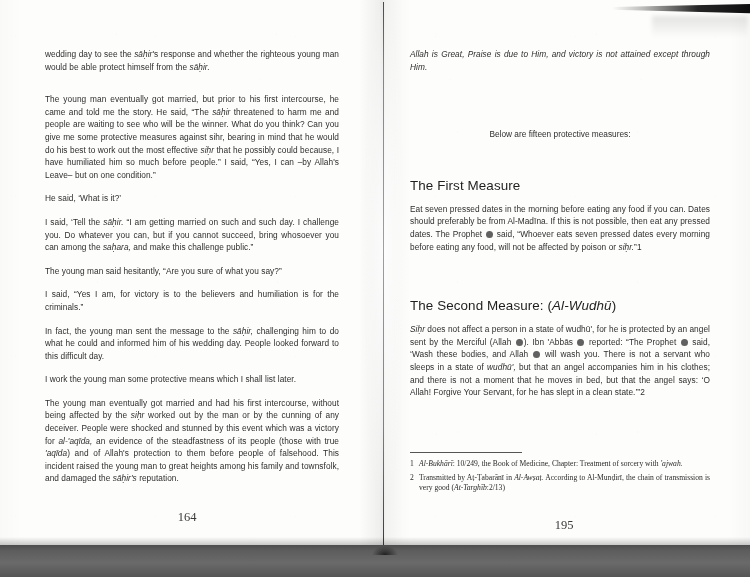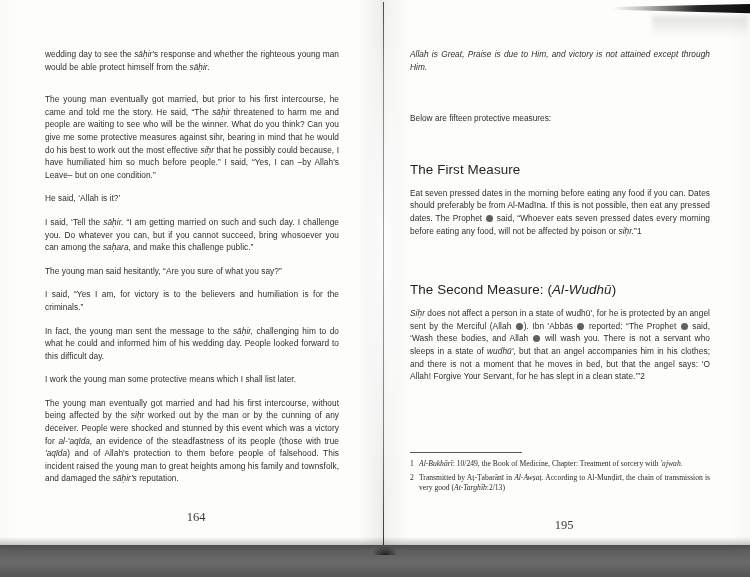--- a/index.html
+++ b/index.html
@@ -150,24 +150,24 @@
     height: 7px;
     border-radius: 50%;
     background: #3a3a3a;
     vertical-align: -1px;
     margin: 0 1px;
     opacity: .8;
   }
 
   
   p.centered {
-    margin: 0 0 11px 0;
+    margin: 16px 0 11px 0;
     font-size: 8.3px;
     line-height: 12.6px;
-    text-align: left;
+    text-align: center;
     color: #2e2e2e;
   }
 
   
   h2.measure {
     margin: 0 0 9px 0;
     font-size: 13.4px;
     font-weight: 400;
     line-height: 16px;
     color: #1f1f1f;
@@ -210,21 +210,21 @@
 
   
   .folio {
     position: absolute;
     font-family: "Liberation Serif", serif;
     font-size: 12.5px;
     color: #3a3a3a;
     text-align: center;
     width: 60px;
   }
-  .folio.left-folio  { left: 166px; top: 510px; }
+  .folio.left-folio  { left: 157px; top: 510px; }
   .folio.right-folio { left: 534px; top: 518px; }
 
   
   .speckle {
     position: absolute;
     inset: 0;
     pointer-events: none;
     opacity: .22;
     background-image:
       radial-gradient(circle at 11% 23%, rgba(0,0,0,.10) 0 .6px, transparent .7px),
@@ -252,21 +252,21 @@
   <div class="spine-flare"></div>
   <div class="spine-line"></div>
 
   <div class="edge-wedge"></div>
   <div class="edge-wedge-soft"></div>
 
   <div class="col left-col">
     <div id="left-paragraphs">
         <p class="body gap-lg"><span>wedding day to see the </span><em class="it">sāḥir</em><span>'s response and whether the righteous young man would be able protect himself from the </span><em class="it">sāḥir.</em></p>
         <p class="body"><span>The young man eventually got married, but prior to his first intercourse, he came and told me the story.  He said, “The </span><em class="it">sāḥir</em><span> threatened to harm me and people are waiting to see who will be the winner.  What do you think?  Can you give me some protective measures against sihr, bearing in mind that he would do his best to work out the most effective </span><em class="it">siḥr</em><span> that he possibly could because, I have humiliated him so much before people.”  I said, “Yes, I can –by Allah's Leave– but on one condition.”</span></p>
-        <p class="body"><span>He said, ‘Allah is it?’</span></p>
+        <p class="body"><span>He said, ‘What is it?’</span></p>
         <p class="body"><span>I said, ‘Tell the </span><em class="it">sāḥir.</em><span> “I am getting married on such and such day.  I challenge you.  Do whatever you can, but if you cannot succeed, bring whosoever you can among the </span><em class="it">saḥara,</em><span> and make this challenge public.”</span></p>
         <p class="body"><span>The young man said hesitantly, “Are you sure of what you say?”</span></p>
         <p class="body"><span>I said, “Yes I am, for victory is to the believers and humiliation is for the criminals.”</span></p>
         <p class="body"><span>In fact, the young man sent the message to the </span><em class="it">sāḥir,</em><span> challenging him to do what he could and informed him of his wedding day. People looked forward to this difficult day.</span></p>
         <p class="body"><span>I work the young man some protective means which I shall list later.</span></p>
         <p class="body"><span>The young man eventually got married and had his first intercourse, without being affected by the </span><em class="it">siḥr</em><span> worked out by the man or by the cunning of any deceiver.  People were shocked and stunned by this event which was a victory for </span><em class="it">al-'aqīda,</em><span> an evidence of the steadfastness of its people (those with true </span><em class="it">'aqīda</em><span>) and of Allah's protection to them before people of falsehood.  This incident raised the young man to great heights among his family and townsfolk, and damaged the </span><em class="it">sāḥir's</em><span> reputation.</span></p>
       </div>
   </div>
 
   <div class="col right-col">

